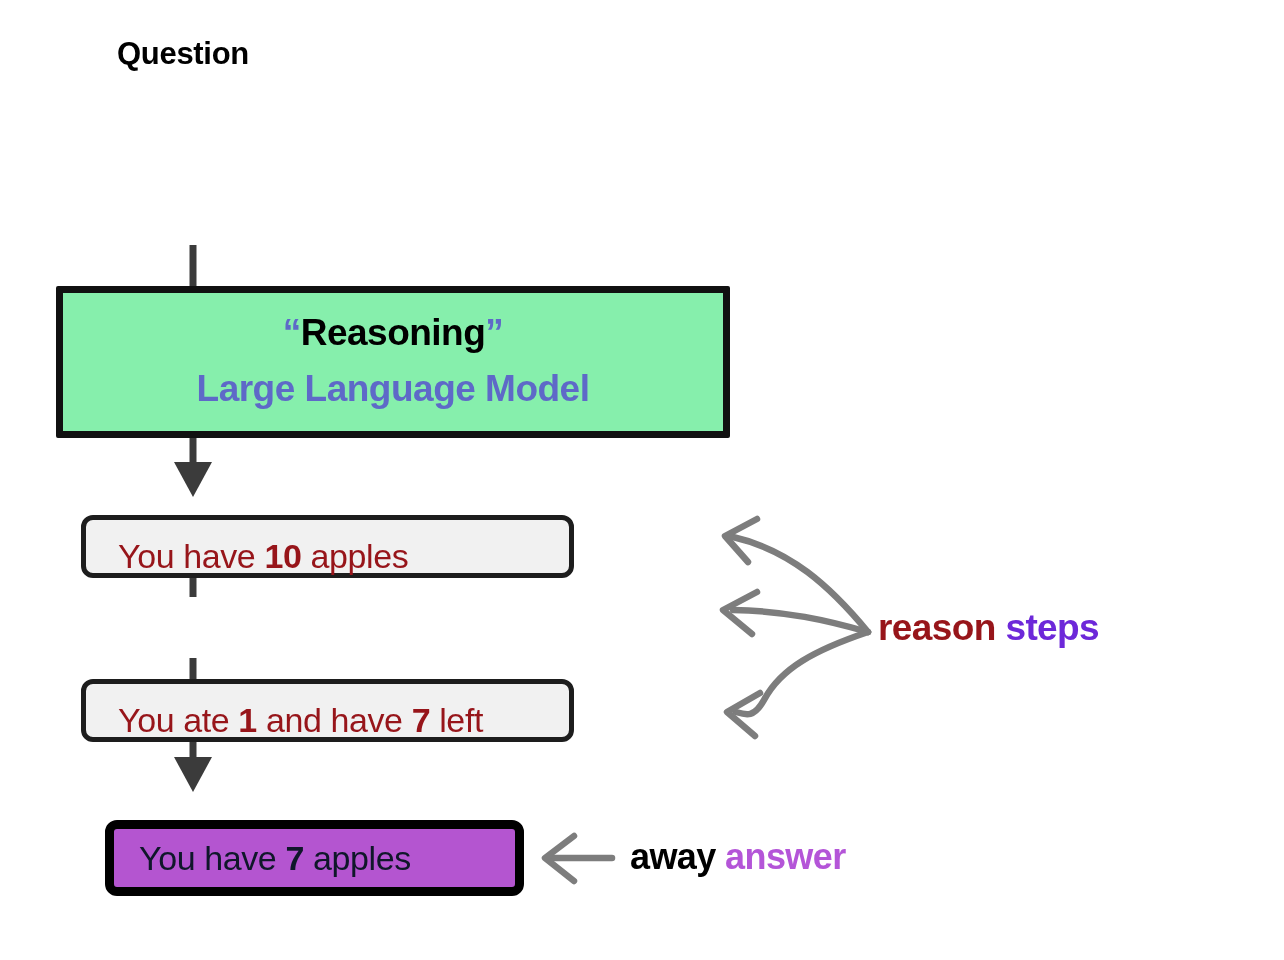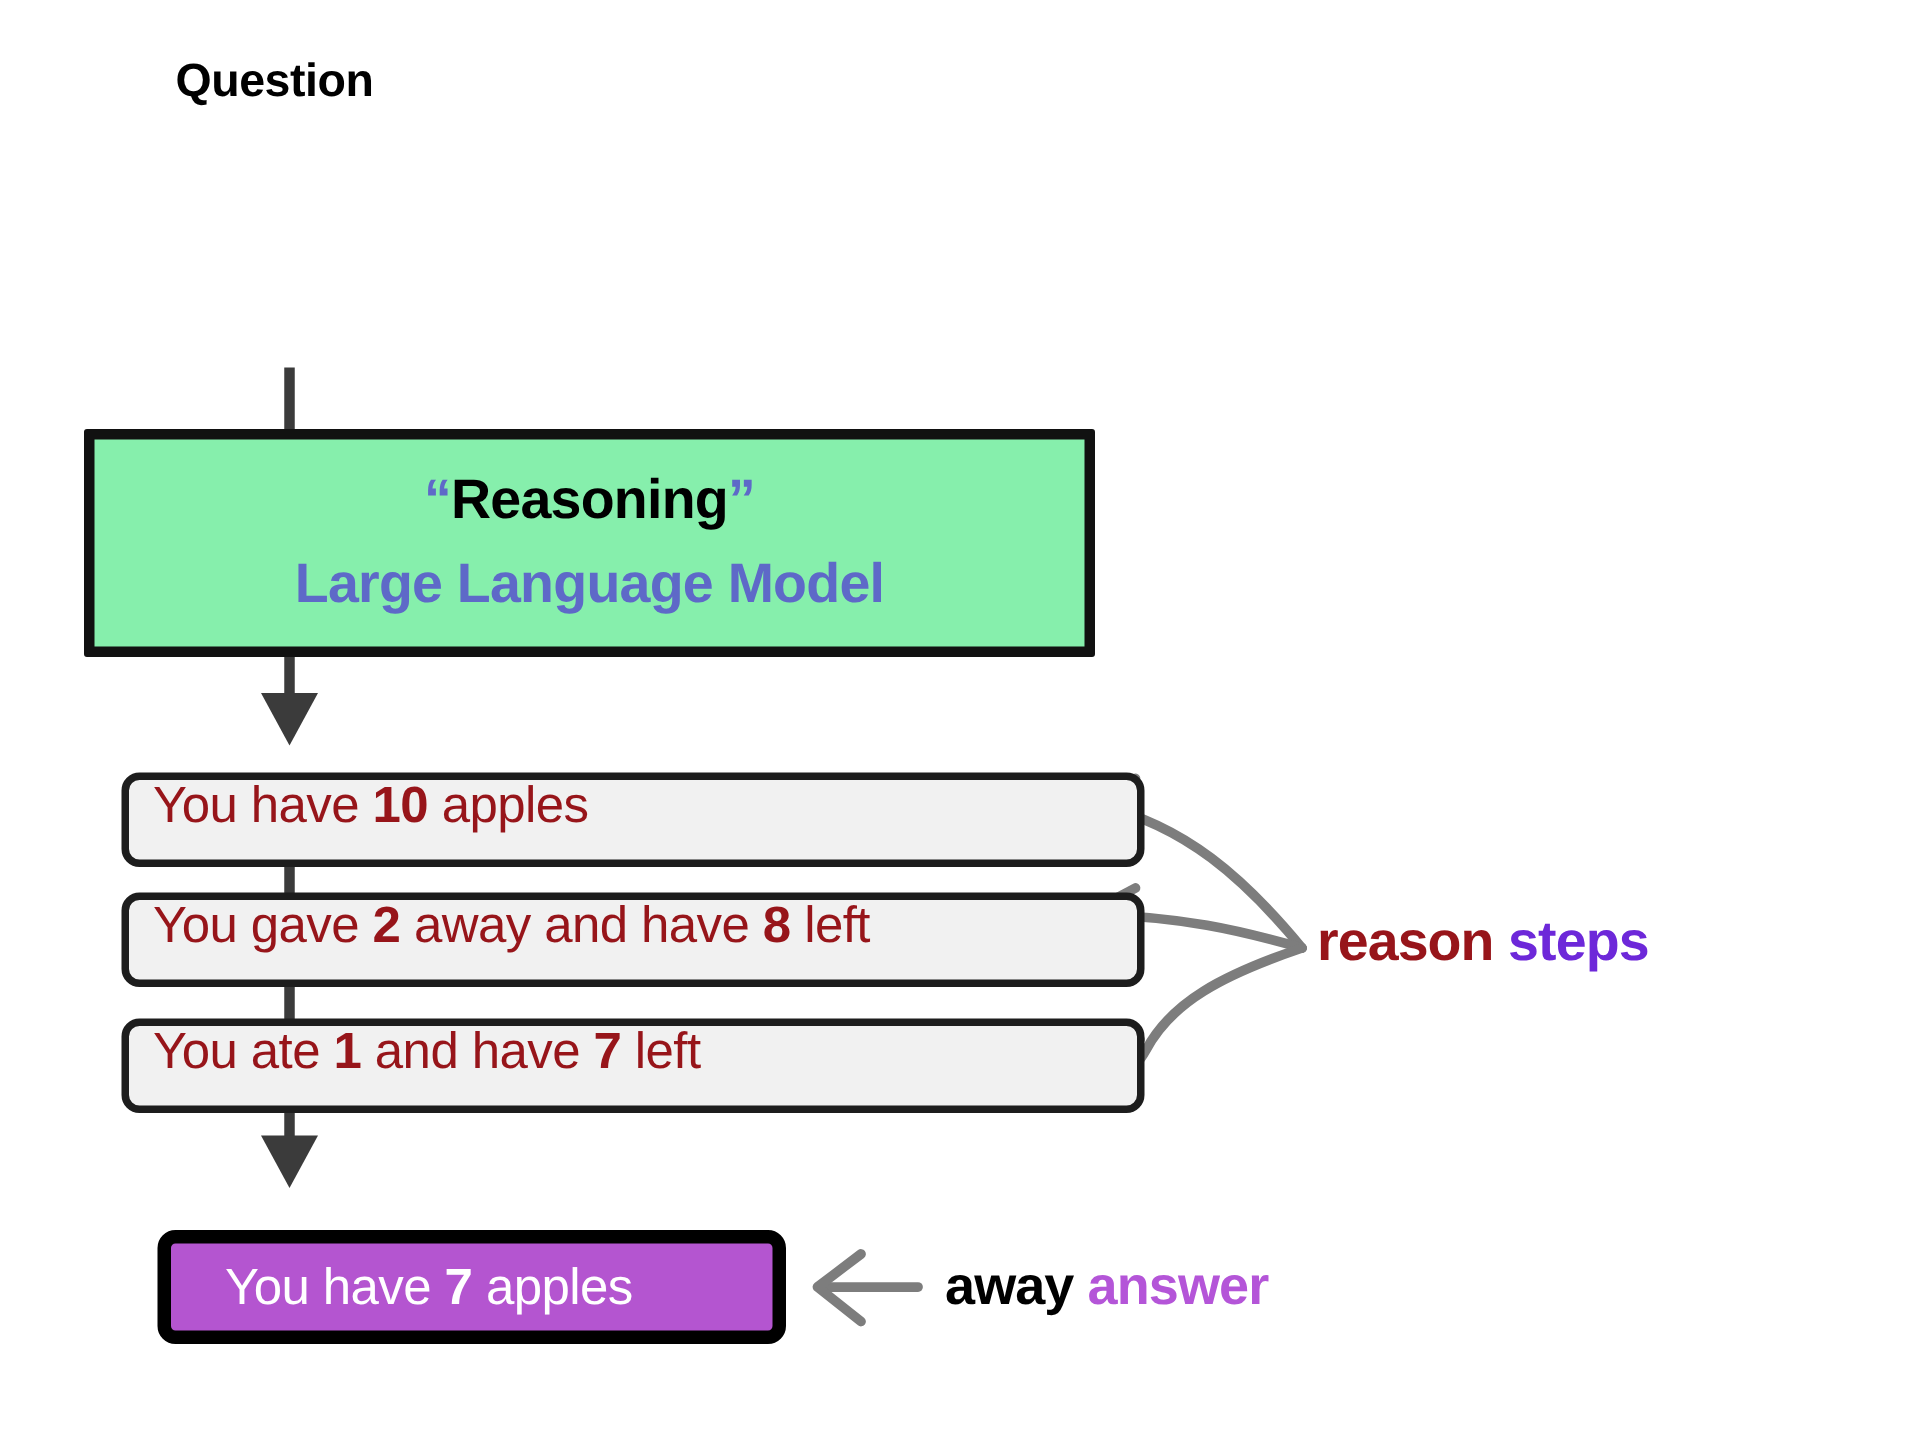--- a/index.html
+++ b/index.html
@@ -98,28 +98,29 @@
     letter-spacing: -0.5px;
     line-height: 1.2;
     white-space: nowrap;
     margin-top: 12px;
   }
 
   
   .step-box {
     position: absolute;
     left: 81px;
-    width: 682px;
+    width: 493px;
     height: 63px;
     box-sizing: border-box;
     background: #f1f1f1;
     border: 5px solid #1d1d1d;
     border-radius: 12px;
     display: flex;
-    align-items: flex-start;
+    align-items: flex-end;
+    padding-left: 16px;
   }
   .step-text {
     font-size: 34px;
     color: #97151a;
     letter-spacing: -0.4px;
     line-height: 1;
     padding-left: 16px;
     white-space: nowrap;
   }
   .step-text b { font-weight: bold; }
@@ -136,24 +137,24 @@
     height: 76px;
     box-sizing: border-box;
     background: #b455d0;
     border: 9px solid #000000;
     border-radius: 12px;
     display: flex;
     align-items: center;
   }
   .answer-text {
     font-size: 34px;
-    color: #ffffff;
+    color: #0f172a;
     letter-spacing: -0.4px;
     line-height: 1;
-    padding-left: 36px;
+    padding-left: 25px;
     white-space: nowrap;
   }
   .answer-text b { font-weight: bold; }
 
   
   .reason-steps-label {
     position: absolute;
     left: 878px;
     top: 609px;
     font-size: 37px;
@@ -227,23 +228,20 @@
 
 
   <div class="llm-box">
     <div class="llm-line1"><span class="q">“</span><span>Reasoning</span><span class="q">”</span></div>
     <div class="llm-line2">Large Language Model</div>
   </div>
 
   <div class="step-box" id="step-0">
     <div class="step-text"><span>You have </span><b>10</b><span> apples</span></div>
   </div>
-  <div class="step-box" id="step-1">
-    <div class="step-text"><span>You gave </span><b>2</b><span> away and have </span><b>8</b><span> left</span></div>
-  </div>
   <div class="step-box" id="step-2">
     <div class="step-text"><span>You ate </span><b>1</b><span> and have </span><b>7</b><span> left</span></div>
   </div>
 
   <div class="answer-box">
     <div class="answer-text"><span>You have </span><b>7</b><span> apples</span></div>
   </div>
 
   <div class="reason-steps-label"><span class="kw">reason</span><span class="tail"> steps</span></div>
 

